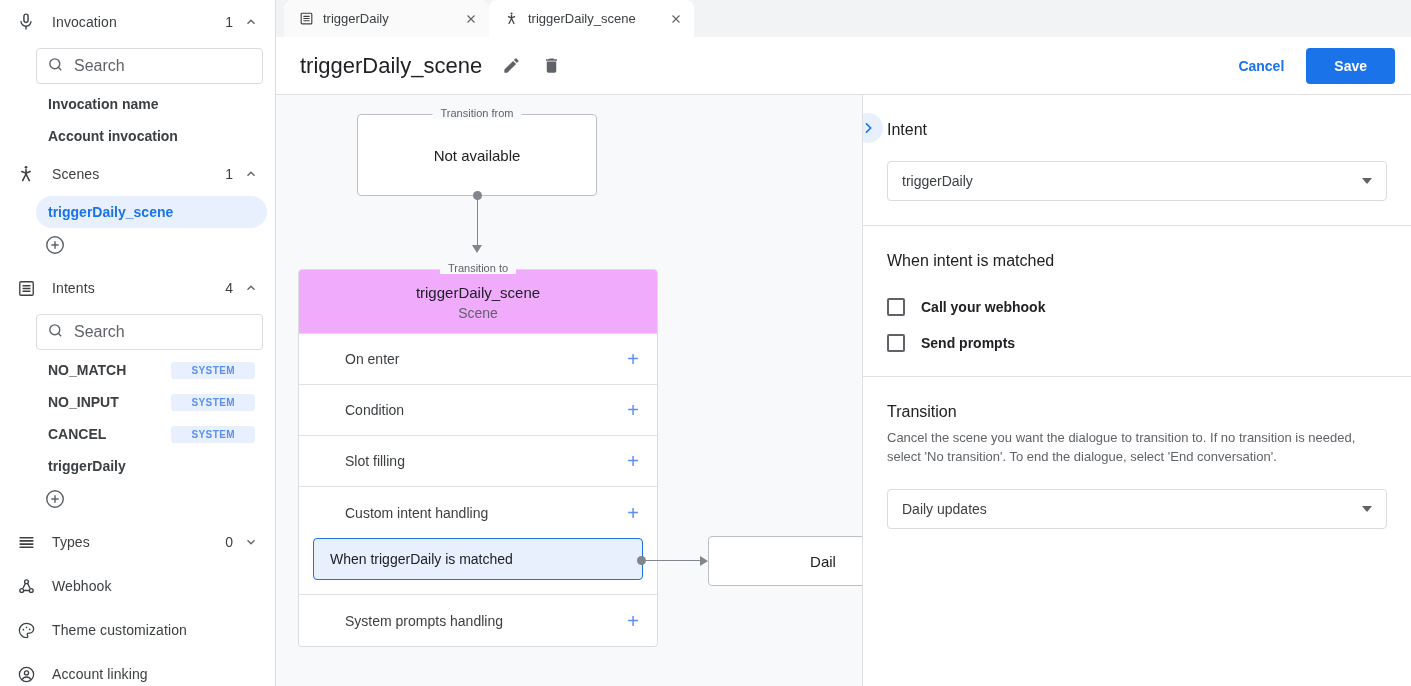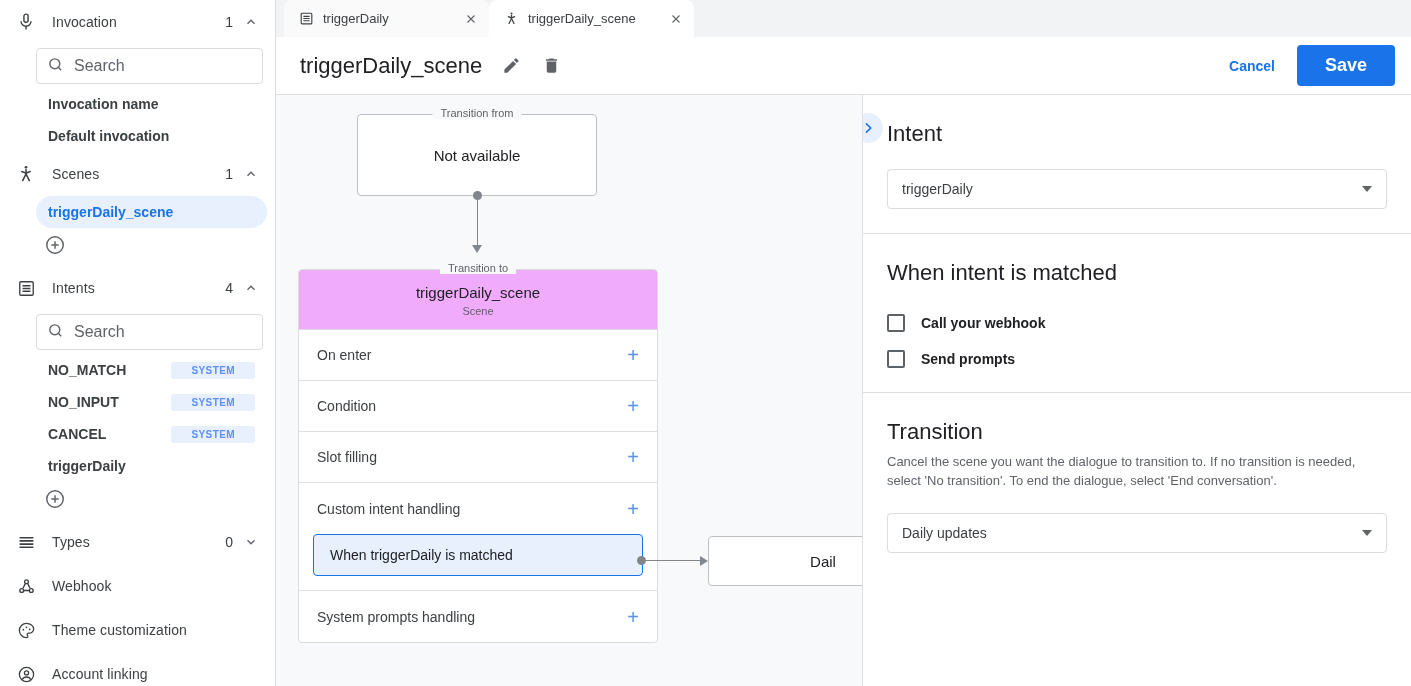--- a/index.html
+++ b/index.html
@@ -82,21 +82,21 @@
   }
   .page-title { font-size: 22px; color: #202124; font-weight: normal; }
   .head-ic { width: 22px; height: 22px; margin-left: 18px; color: #5f6368; cursor: pointer; display:flex;align-items:center;justify-content:center;}
   .head-spacer { flex: 1; }
   .btn-text {
     font-size: 14px; font-weight: bold; color: #1a73e8; background: none;
     border: 0; padding: 9px 12px; border-radius: 4px; cursor: pointer;
     font-family: "Liberation Sans", sans-serif;
   }
   .btn-primary {
-    font-size: 18px; font-weight: bold; color: #fff; background: #1a73e8;
+    font-size: 14px; font-weight: bold; color: #fff; background: #1a73e8;
     border: 0; padding: 10px 28px; border-radius: 4px; cursor: pointer;
     margin-left: 10px; font-family: "Liberation Sans", sans-serif;
   }
 
   .body-split { display: flex; height: 591px; }
 
   
   .canvas {
     flex: 1; background: #f8f9fa; position: relative; overflow: hidden;
   }
@@ -130,28 +130,28 @@
 
   .scene-card {
     position: absolute; left: 22px; top: 174px; width: 360px;
     border: 1px solid #dadce0; border-radius: 4px; background: #fff;
   }
   .scene-head {
     background: #f0abfc; padding: 14px 0 12px; text-align: center;
     border-bottom: 1px solid #dadce0; border-radius: 3px 3px 0 0;
   }
   .scene-head .nm { font-size: 15px; color: #202124; }
-  .scene-head .sub { font-size: 11px; color: #5f6368; margin-top: 4px; }
+  .scene-head .sub { font-size: 14px; color: #5f6368; margin-top: 4px; }
   .scene-row {
     display: flex; align-items: center; min-height: 51px;
     padding: 0 18px; border-bottom: 1px solid #e0e0e0;
     font-size: 14px; color: #3c4043; cursor: pointer;
   }
   .scene-row:last-child { border-bottom: 0; }
-  .scene-row .rl { flex: 1; }
+  .scene-row .rl { flex: 1; margin-left: 28px; }
   .plus { color: #5b8ff2; font-size: 20px; line-height: 1; user-select: none; }
   .scene-section { border-bottom: 1px solid #e0e0e0; }
   .scene-section .scene-row { border-bottom: 0; }
   .handler-chip {
     margin: 0 14px 14px 14px; background: #e8f0fe; border: 1px solid #1a73e8;
     border-radius: 4px; height: 42px; display: flex; align-items: center;
     padding: 0 16px; font-size: 14px; color: #202124; cursor: pointer;
     position: relative;
   }
   .node-target {
@@ -161,21 +161,21 @@
   }
   .node-target .txt { font-size: 15px; color: #202124; white-space: nowrap; }
 
   
   .panel {
     width: 549px; flex: 0 0 549px; background: #fff;
     border-left: 1px solid #e0e0e0; position: relative; overflow: hidden;
   }
   .panel-sec { padding: 26px 24px 24px 24px; border-bottom: 1px solid #e0e0e0; }
   .panel-sec.last { border-bottom: 0; }
-  .panel-h { font-size: 22px; color: #202124; font-weight: normal; }
+  .panel-h { font-size: 16px; color: #202124; font-weight: normal; }
   .panel-desc { font-size: 13px; color: #5f6368; line-height: 1.45; margin-top: 8px; }
   .select {
     margin-top: 22px; height: 40px; border: 1px solid #dadce0; border-radius: 4px;
     display: flex; align-items: center; padding: 0 14px; cursor: pointer;
   }
   .select .sv { flex: 1; font-size: 14px; color: #3c4043; }
   .caret {
     width: 0; height: 0; border-left: 5px solid transparent;
     border-right: 5px solid transparent; border-top: 6px solid #5f6368;
   }
@@ -224,21 +224,21 @@
               <path d="M20 20l-4.3-4.3"></path>
             </svg>
         </span>
         <input type="text" placeholder="Search" style="">
       </div>
     </div>
     <div class="leaf plain">
       <span class="leaf-text">Invocation name</span>
     </div>
     <div class="leaf plain">
-      <span class="leaf-text">Default invocation</span>
+      <span class="leaf-text">Account invocation</span>
     </div>
 
     <div class="nav-group-head">
       <span class="nav-ic">
         <svg width="20" height="20" viewBox="0 0 24 24" fill="none" stroke="currentColor" stroke-width="1.9" stroke-linecap="round">
           <circle cx="12" cy="4" r="1.6" fill="currentColor" stroke="none"></circle>
           <path d="M12 7v5"></path>
             <path d="M12 12l-4 8"></path>
             <path d="M12 12l4 8"></path>
             <path d="M7 9l5 2 5-2"></path>

